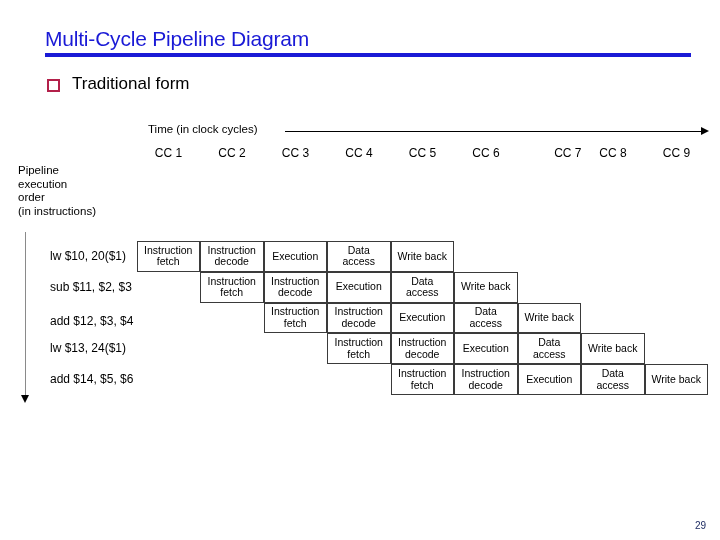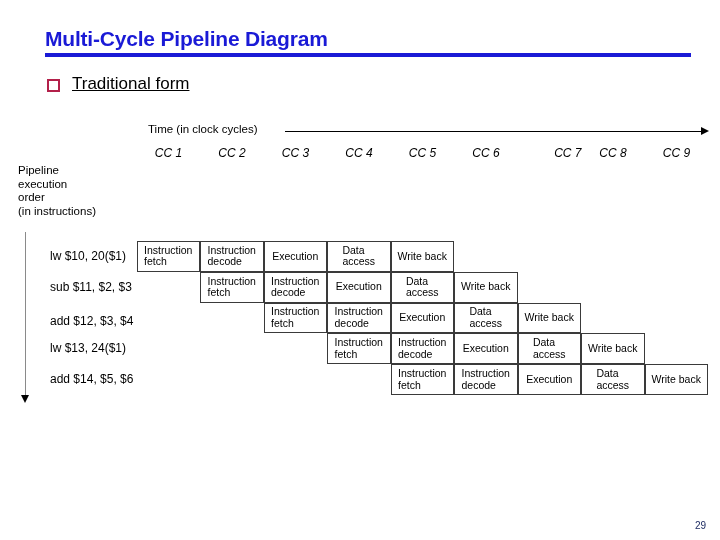--- a/index.html
+++ b/index.html
@@ -14,42 +14,41 @@
     overflow: hidden;
     position: relative;
   }
 
   
   #slide-title {
     position: absolute;
     left: 45px;
     top: 27px;
     font-size: 21px;
-    font-weight: bold;
+    font-weight: normal;
     color: #1a1ad6;
     letter-spacing: -0.2px;
     white-space: nowrap;
   }
   #title-rule {
     position: absolute;
     left: 45px;
     top: 53px;
     width: 646px;
     height: 4px;
     background: #1a1ad6;
   }
 
   
   #bullet-row {
     position: absolute;
     left: 47px;
     top: 74px;
     display: flex;
     align-items: center;
-    text-decoration: underline;
   }
   #bullet-glyph {
     display: inline-block;
     width: 9px;
     height: 9px;
     border: 2px solid #b3204a;
     background: #ffffff;
     margin-right: 12px;
     position: relative;
     top: 1px;
@@ -101,21 +100,20 @@
     border-left: 8px solid #000000;
   }
 
   .cc-label {
     position: absolute;
     top: 146px;
     width: 64px;
     text-align: center;
     font-size: 12px;
     color: #000000;
-    font-style: italic;
   }
 
   
   #prog-order {
     position: absolute;
     left: 18px;
     top: 164px;
     font-size: 11.5px;
     line-height: 13.5px;
     color: #000000;
@@ -149,20 +147,21 @@
 
   
   .stage-box {
     position: absolute;
     box-sizing: border-box;
     border: 1px solid #3a3a3a;
     background: #ffffff;
     display: flex;
     align-items: center;
     justify-content: center;
+    text-align: center;
     font-size: 10.5px;
     line-height: 11.5px;
     color: #000000;
     padding: 0 2px;
   }
   .stage-box span {
     display: block;
   }
 
   

